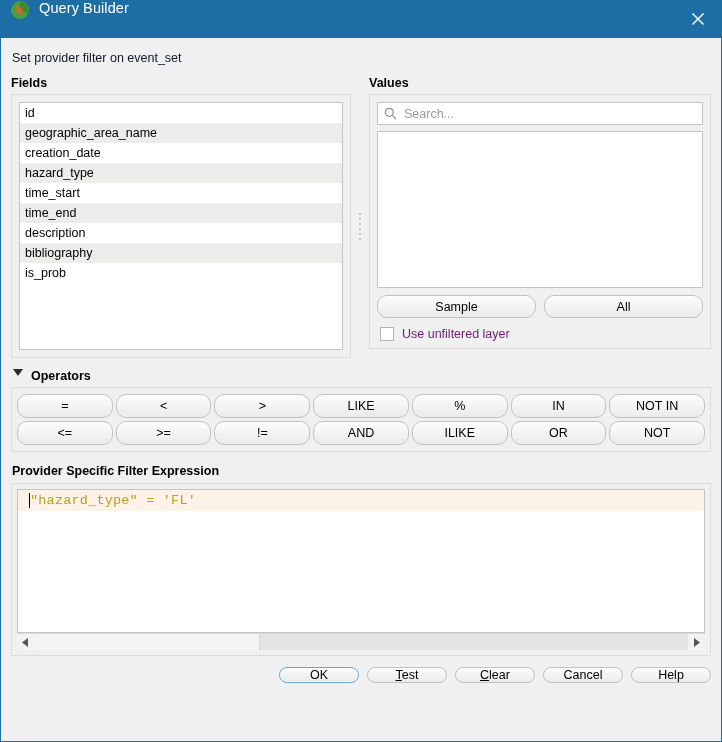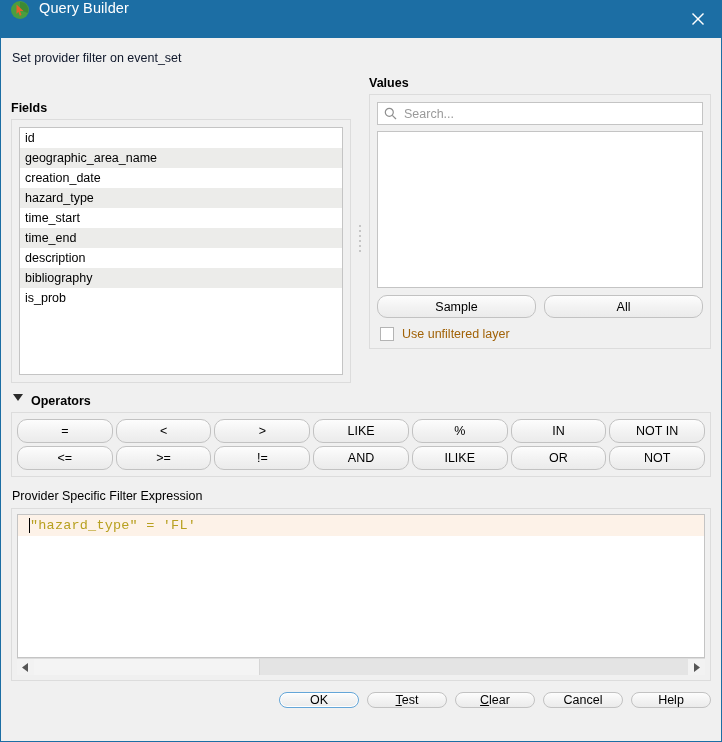--- a/index.html
+++ b/index.html
@@ -58,21 +58,21 @@
     font-weight: bold;
     color: #000;
     margin-bottom: 4px;
   }
 
   
   #columns {
     display: flex;
     align-items: flex-start;
   }
-  #fields-col { width: 340px; flex: 0 0 auto; margin-top: 25px; }
+  #fields-col { width: 340px; flex: 0 0 auto; }
   #splitter {
     width: 18px; flex: 0 0 auto;
     align-self: stretch;
     display: flex; align-items: center; justify-content: center;
     cursor: col-resize;
     padding-top: 18px;
   }
   #splitter .dots {
     display: flex; flex-direction: column; gap: 3px;
   }
@@ -159,21 +159,21 @@
     padding-left: 3px;
     cursor: pointer;
   }
   .checkbox {
     width: 14px; height: 14px;
     background: #ffffff;
     border: 1px solid #b4b4b4;
     margin-right: 8px;
     flex: 0 0 auto;
   }
-  #unfiltered-label { font-size: 12.5px; color: #a16207; }
+  #unfiltered-label { font-size: 12.5px; color: #701a75; }
 
   
   #operators-header {
     display: flex; align-items: flex-start;
     margin: 11px 0 4px 2px;
     cursor: pointer;
   }
   #operators-header .tri {
     width: 0; height: 0;
     border-left: 5.5px solid transparent;
@@ -190,21 +190,21 @@
   }
   .op-row {
     display: flex;
     gap: 3px;
   }
   .op-row + .op-row { margin-top: 3px; }
   .op-row .btn { flex: 1 1 0; height: 24px; }
 
   
   #expr-label {
-    font-size: 12.5px; font-weight: normal;
+    font-size: 12.5px; font-weight: bold;
     margin: 12px 0 5px 1px;
   }
   #expr-panel {
     border: 1px solid #dcdcdc;
     background: #f0f0f0;
     padding: 5px;
   }
   #expr-editor {
     background: #ffffff;
     border: 1px solid #c4c4c4;

